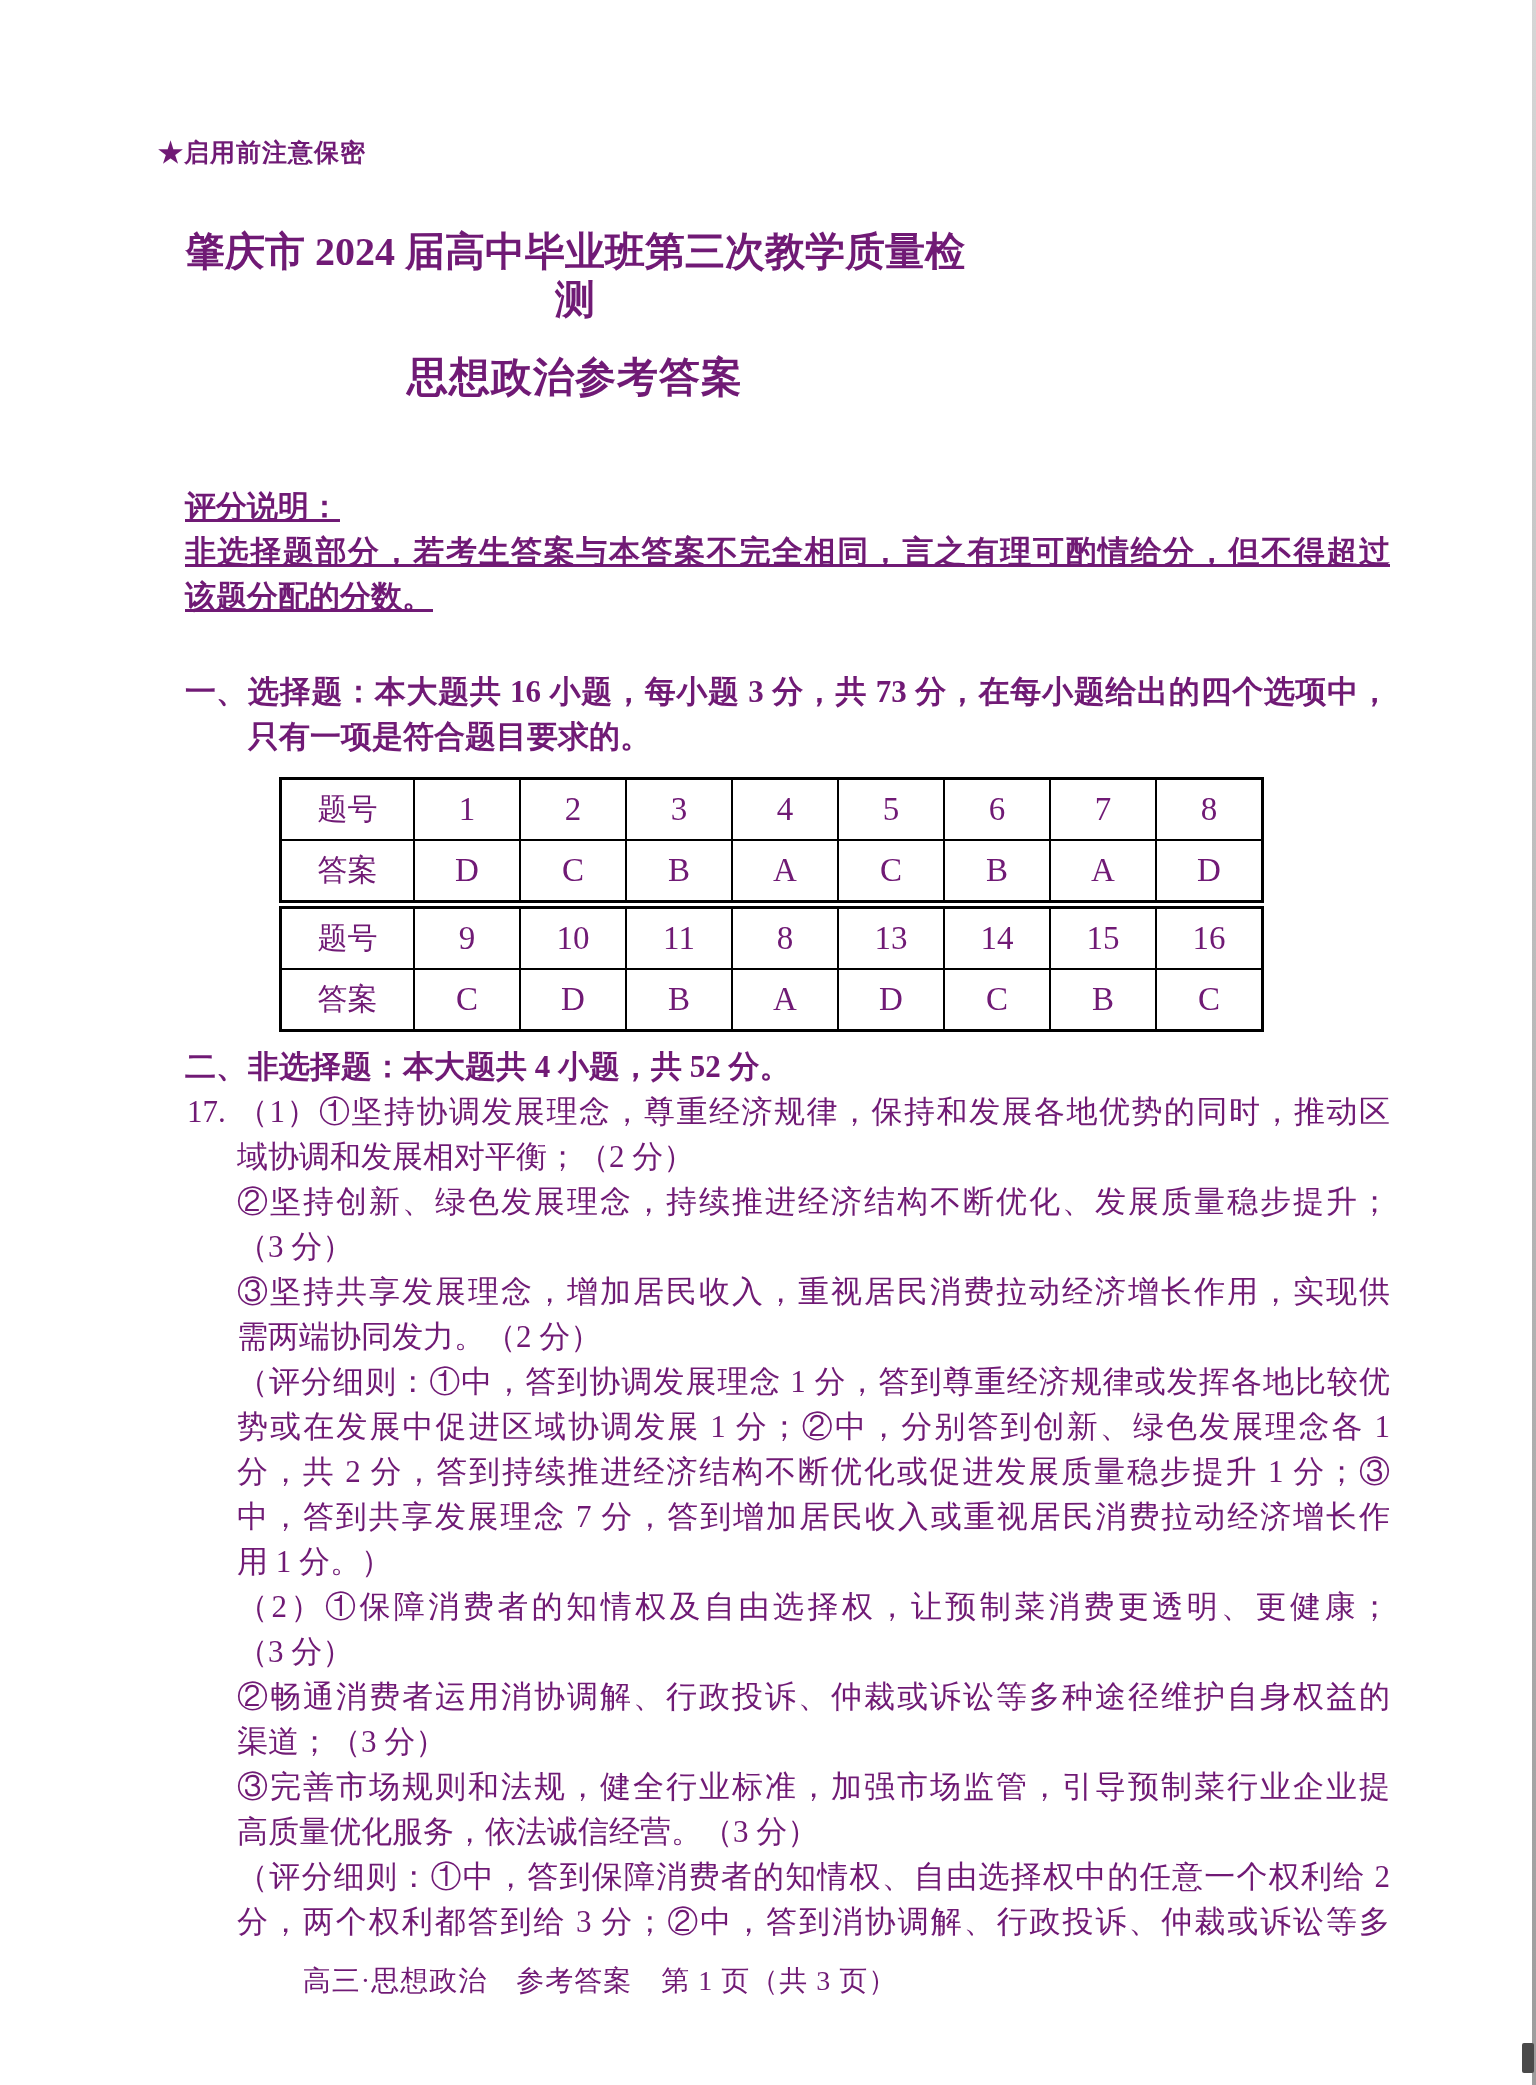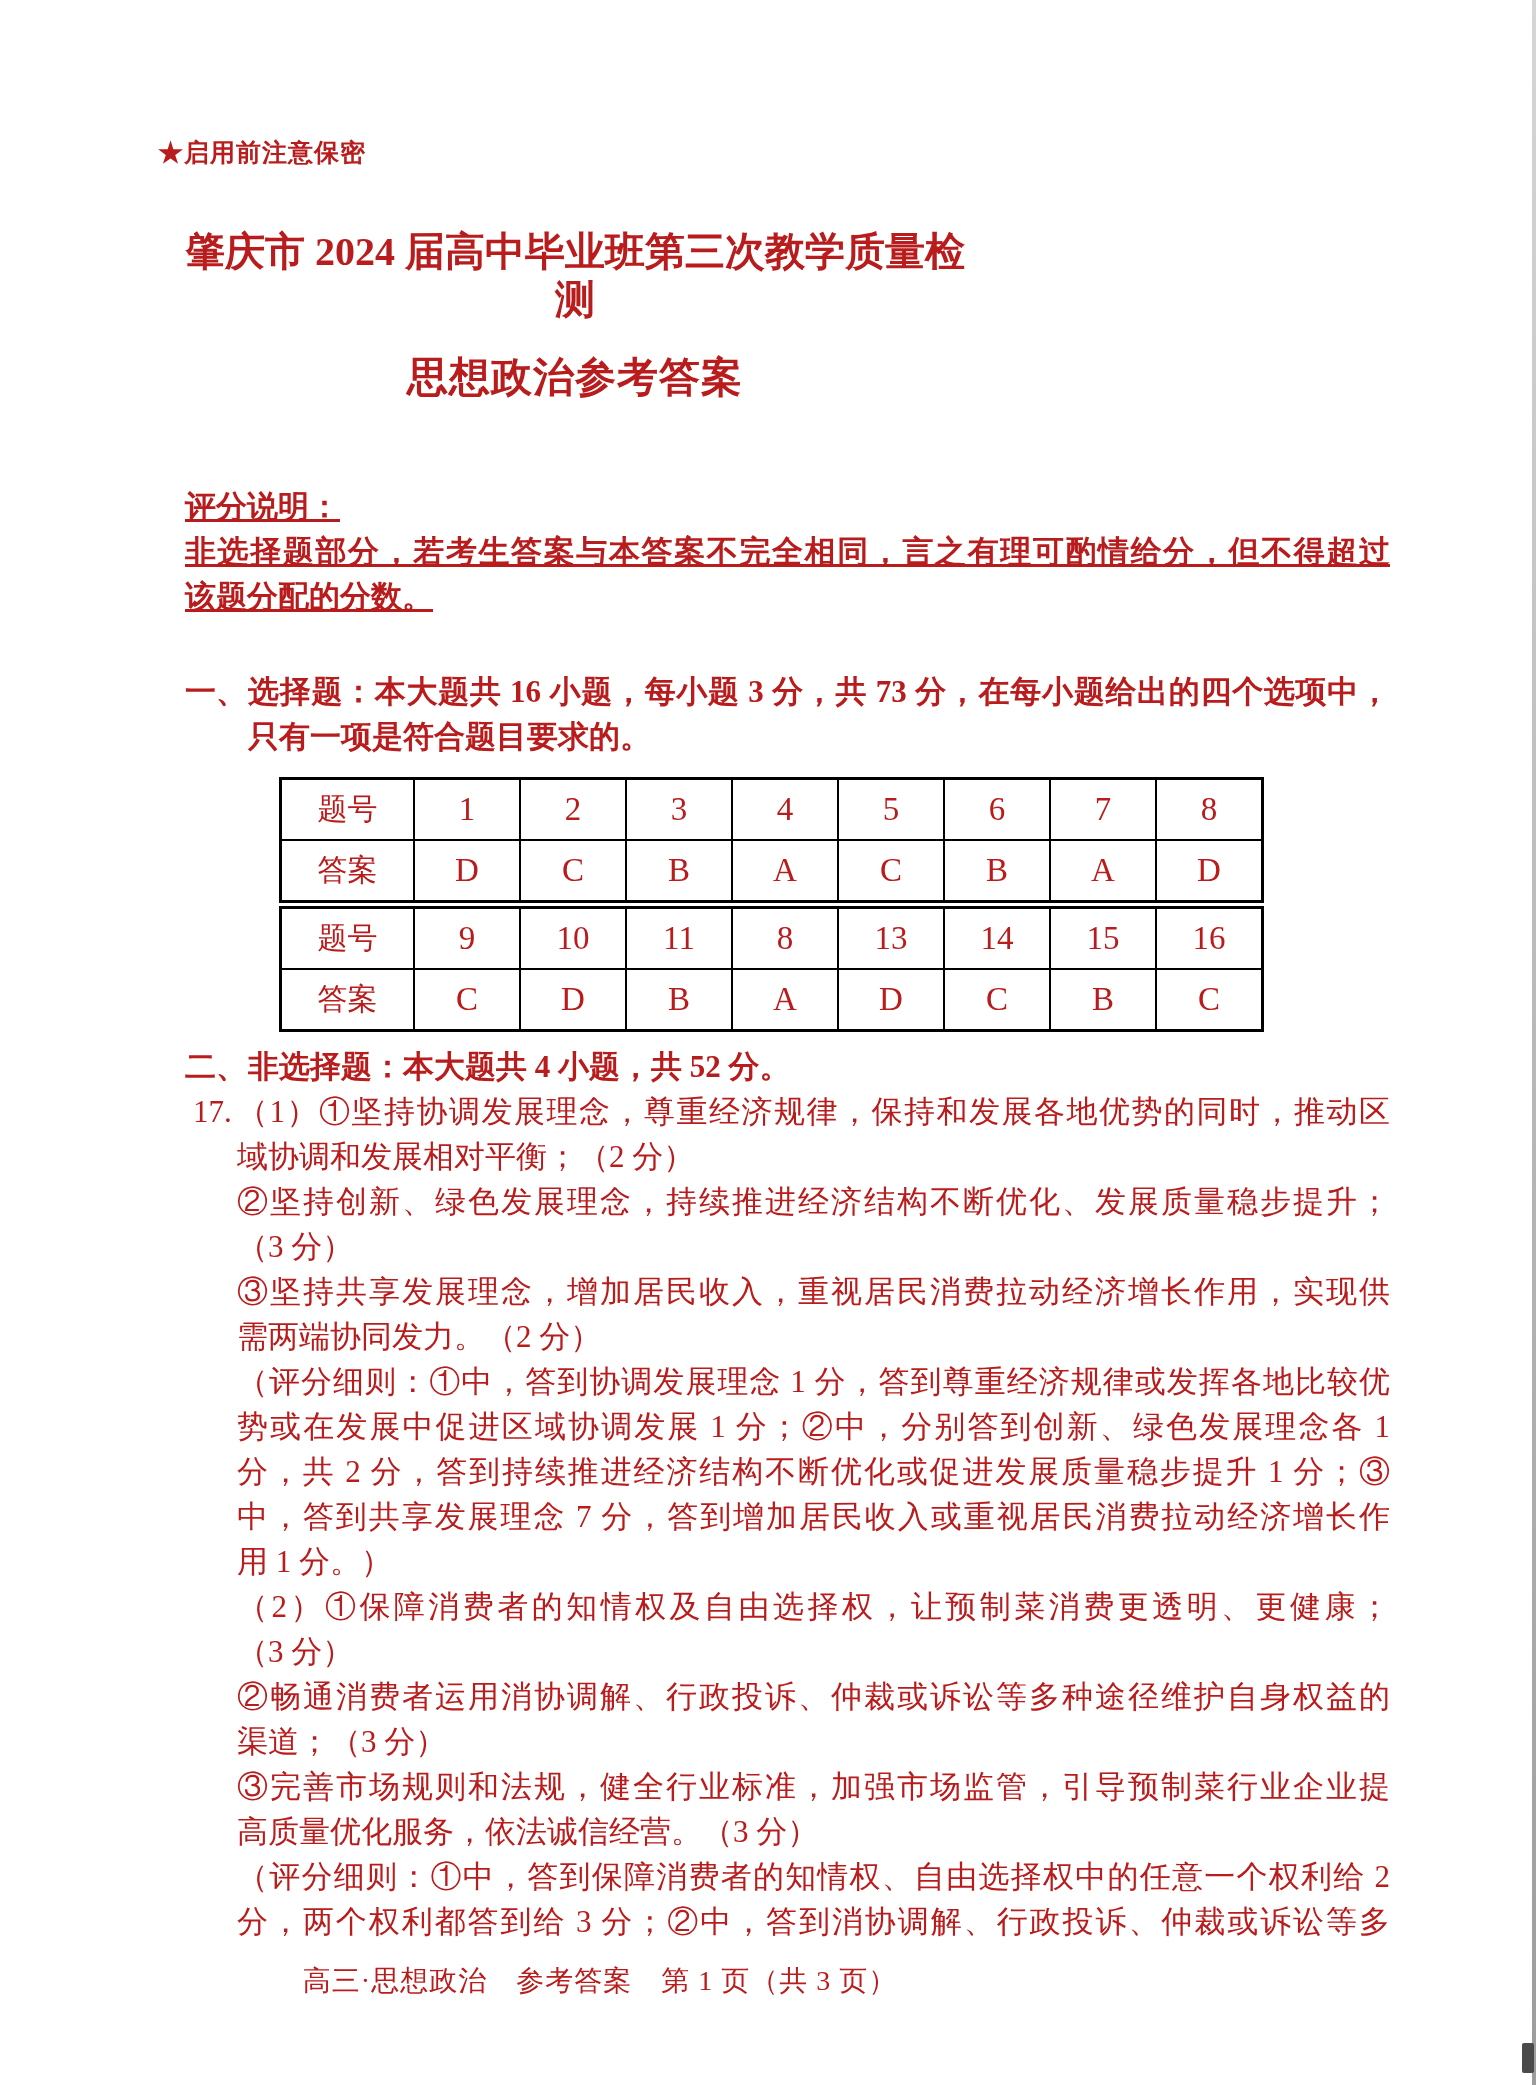--- a/index.html
+++ b/index.html
@@ -1,20 +1,20 @@
 <!DOCTYPE html>
 <html><head>
 <meta charset="utf-8">
 <style>
   html,body { margin:0; padding:0; background:#ffffff; }
   .page {
     position:relative;
     width:1536px; height:2085px;
     background:#ffffff;
-    color:#b91c1c;
+    color:#701a75;
     font-family:"Liberation Serif","DejaVu Serif",serif;
     overflow:hidden;
   }
   .content { width:1205px; padding:138px 0 0 185px; }
 
   .notice {
     margin-left:-27px;
     font-size:25px; line-height:30px; font-weight:bold;
     letter-spacing:1px;
   }
@@ -62,21 +62,21 @@
   .t2 { margin-top:3px; }
   .anstable td.lab { width:131px; font-size:30px; }
   .anstable td.num, .anstable td.ans {
     width:104px;
     font-family:"Liberation Serif","DejaVu Serif",serif;
     font-size:33px;
   }
 
   .q17 { padding-left:52px; margin-top:0; }
   .qnum {
-    position:absolute; left:8px; top:0;
+    position:absolute; left:2px; top:0;
     font-size:31px; line-height:45px;
   }
 
   .footer-wrap { width:830px; margin-top:18px; text-align:center; }
   .footer { display:inline-block; font-size:28px; line-height:38px; letter-spacing:1px; }
 
   .edge-right {
     position:absolute; top:0; right:0; width:4px; height:2085px;
     background:linear-gradient(to bottom,#d6d6d6,#9c9c9c);
   }

